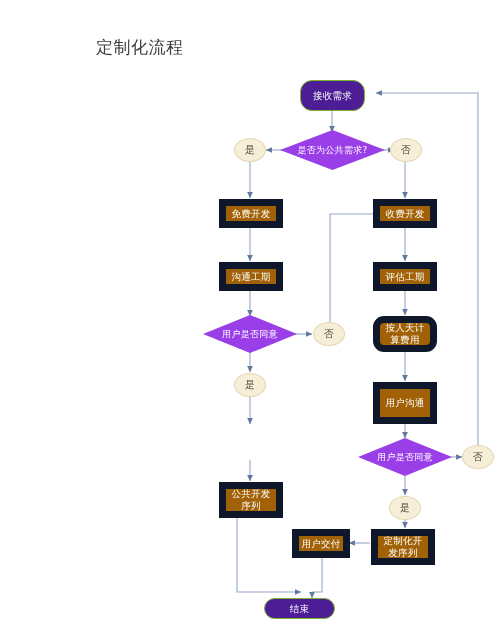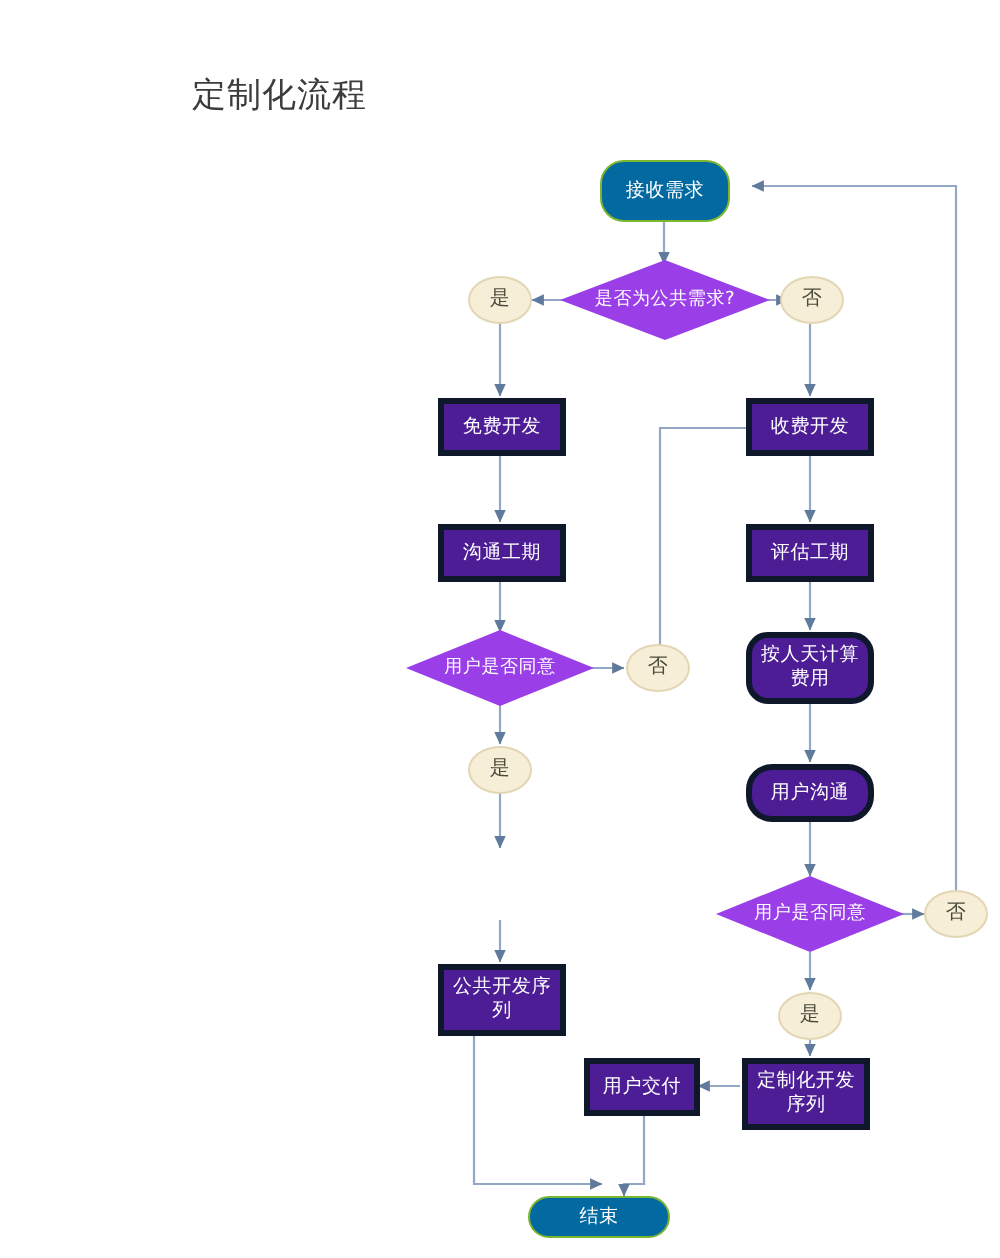--- a/index.html
+++ b/index.html
@@ -30,28 +30,28 @@
     justify-content:center;
     text-align:center;
     color:#ffffff;
     font-size:9.5px;
     line-height:12px;
     letter-spacing:0.3px;
     padding:1px 2px;
   }
 
   .node.terminator{
-    background:#0369a1;
+    background:#4c1d95;
     border:1px solid #7cb52f;
     border-radius:12px;
   }
 
   .node.process{
-    background:#4c1d95;
-    border:3px solid #0f172a;
+    background:#a16207;
+    border:7px solid #0f172a;
   }
 
   .node.decision{
     background:transparent;
     border:none;
     color:#ffffff;
   }
   .node.decision .dia-shape{
     position:absolute;
     left:0;top:0;width:100%;height:100%;
@@ -184,21 +184,21 @@
   </div>
 
   <div class="node process" style="left:373px;top:262px;width:64px;height:29px;">
     <span>评估工期</span>
   </div>
 
   <div class="node process" style="left:373px;top:316px;width:64px;height:36px;border-radius:11px;">
     <span>按人天计算费用</span>
   </div>
 
-  <div class="node process" style="left:373px;top:382px;width:64px;height:29px;border-radius:13px;">
+  <div class="node process" style="left:373px;top:382px;width:64px;height:42px;">
     <span>用户沟通</span>
   </div>
 
   <div class="node decision" style="left:358px;top:438px;width:94px;height:38px;">
     <span class="dia-shape"></span>
     <span class="dia-label">用户是否同意</span>
   </div>
 
   <div class="node label-ellipse" style="left:462px;top:445px;width:32px;height:24px;">
     <span>否</span>

